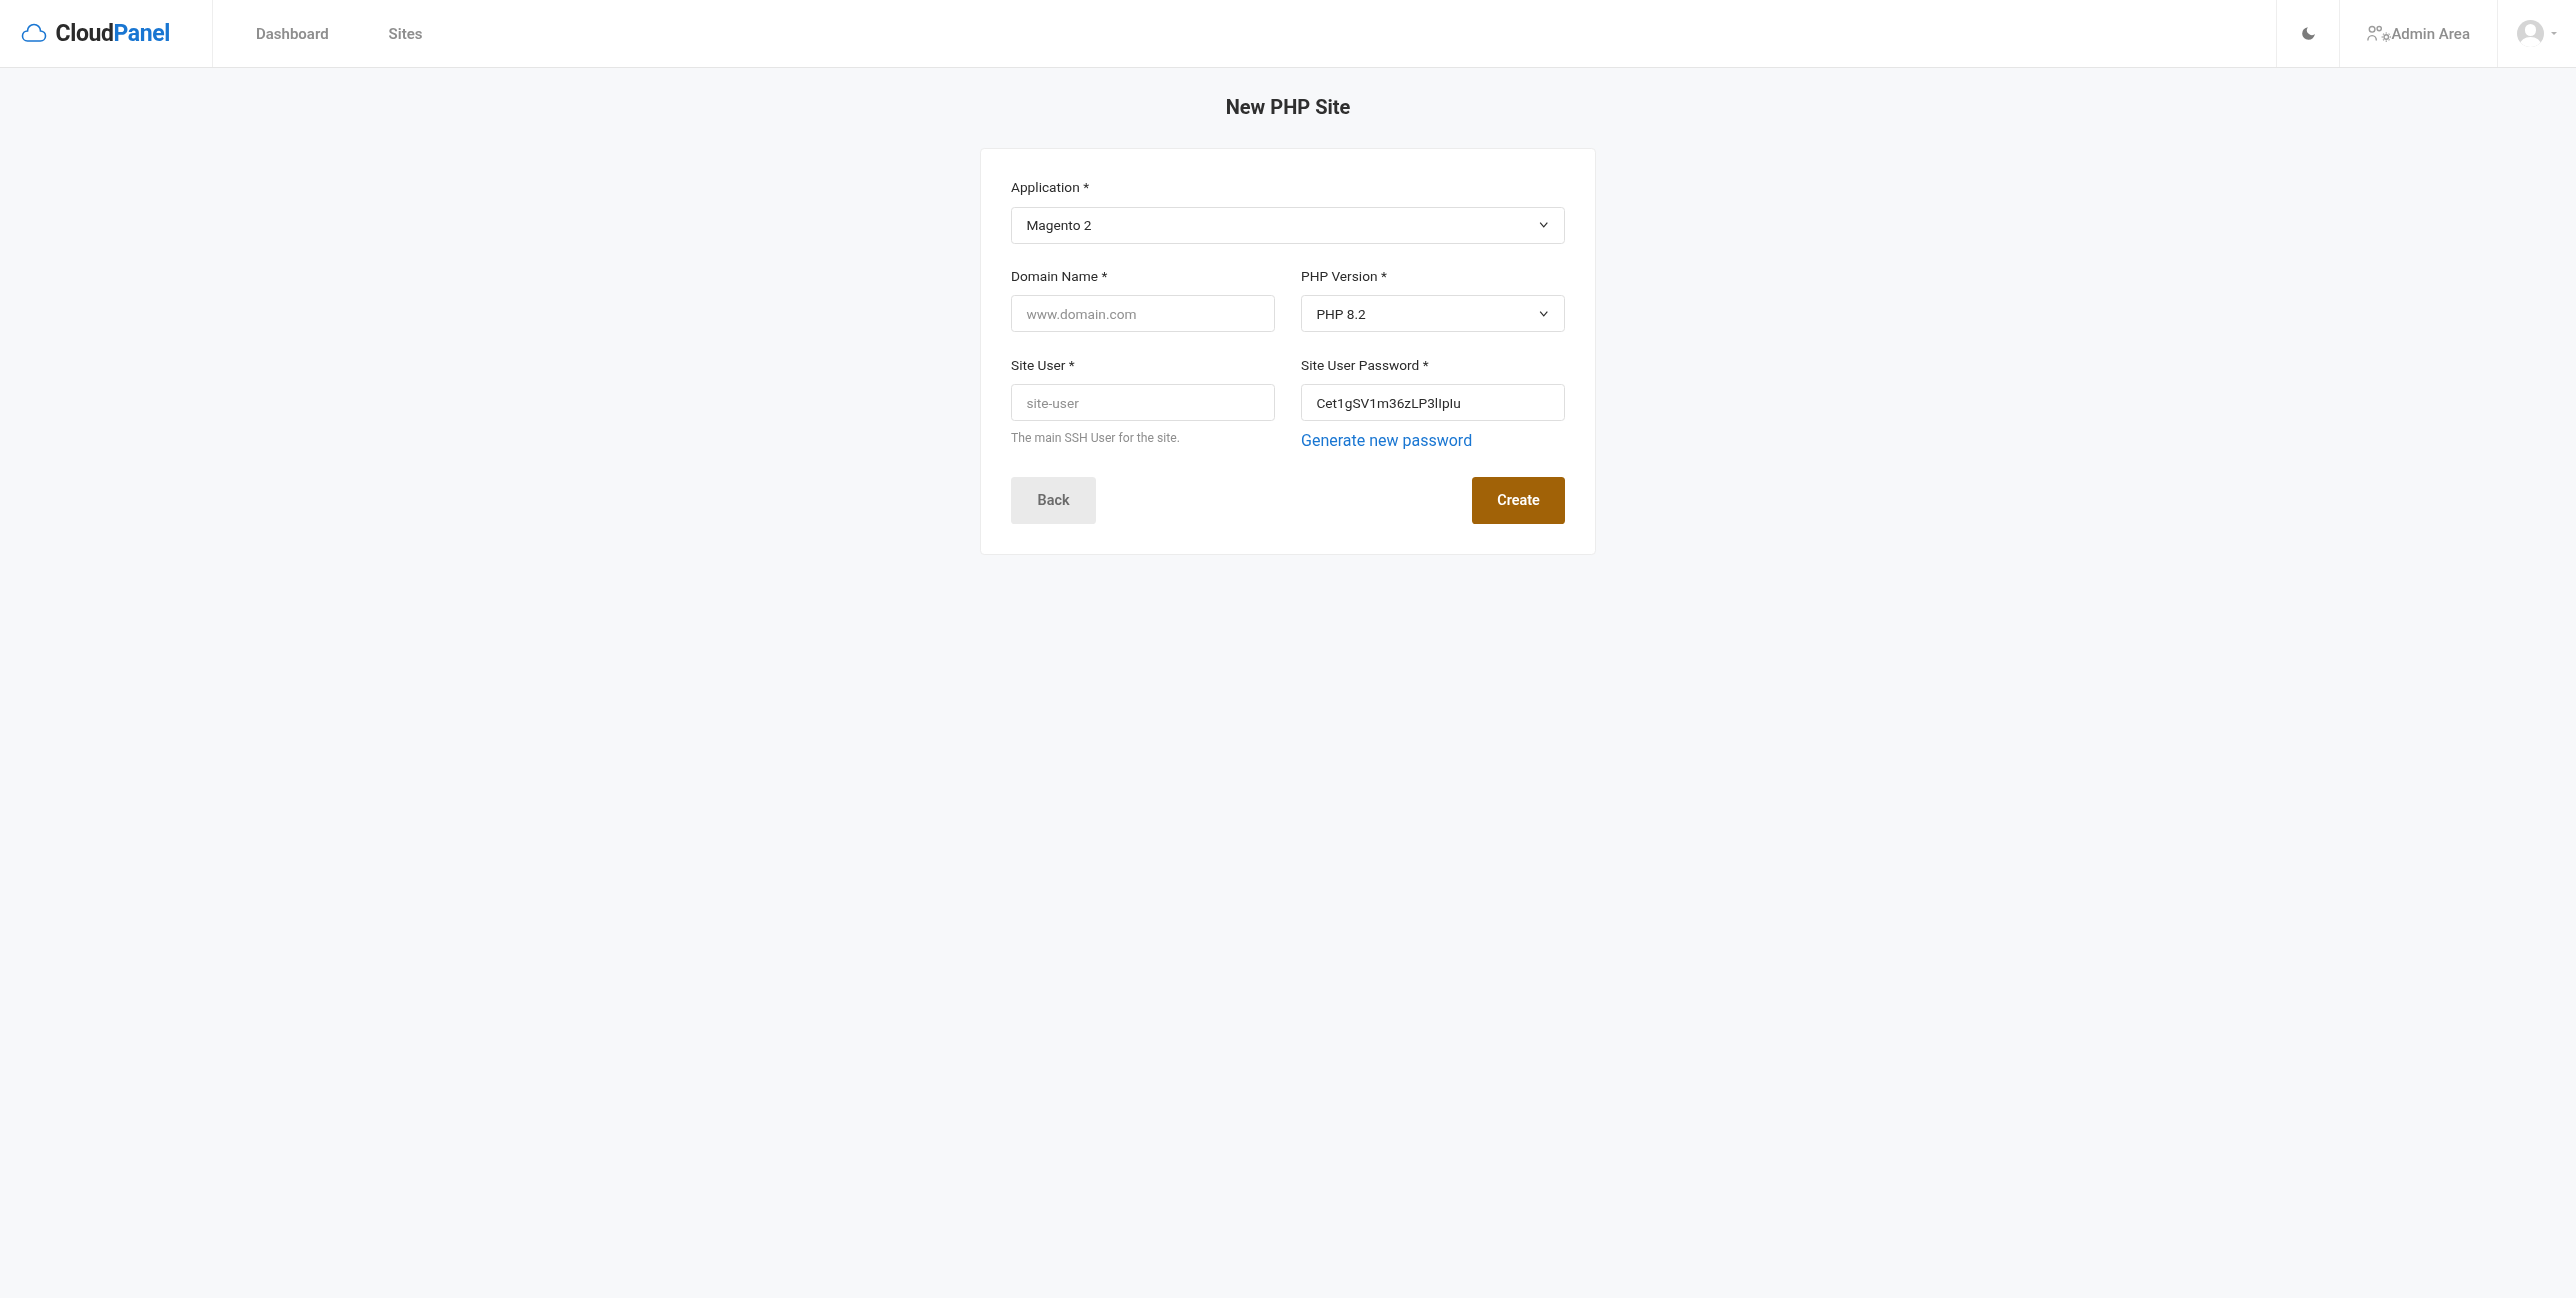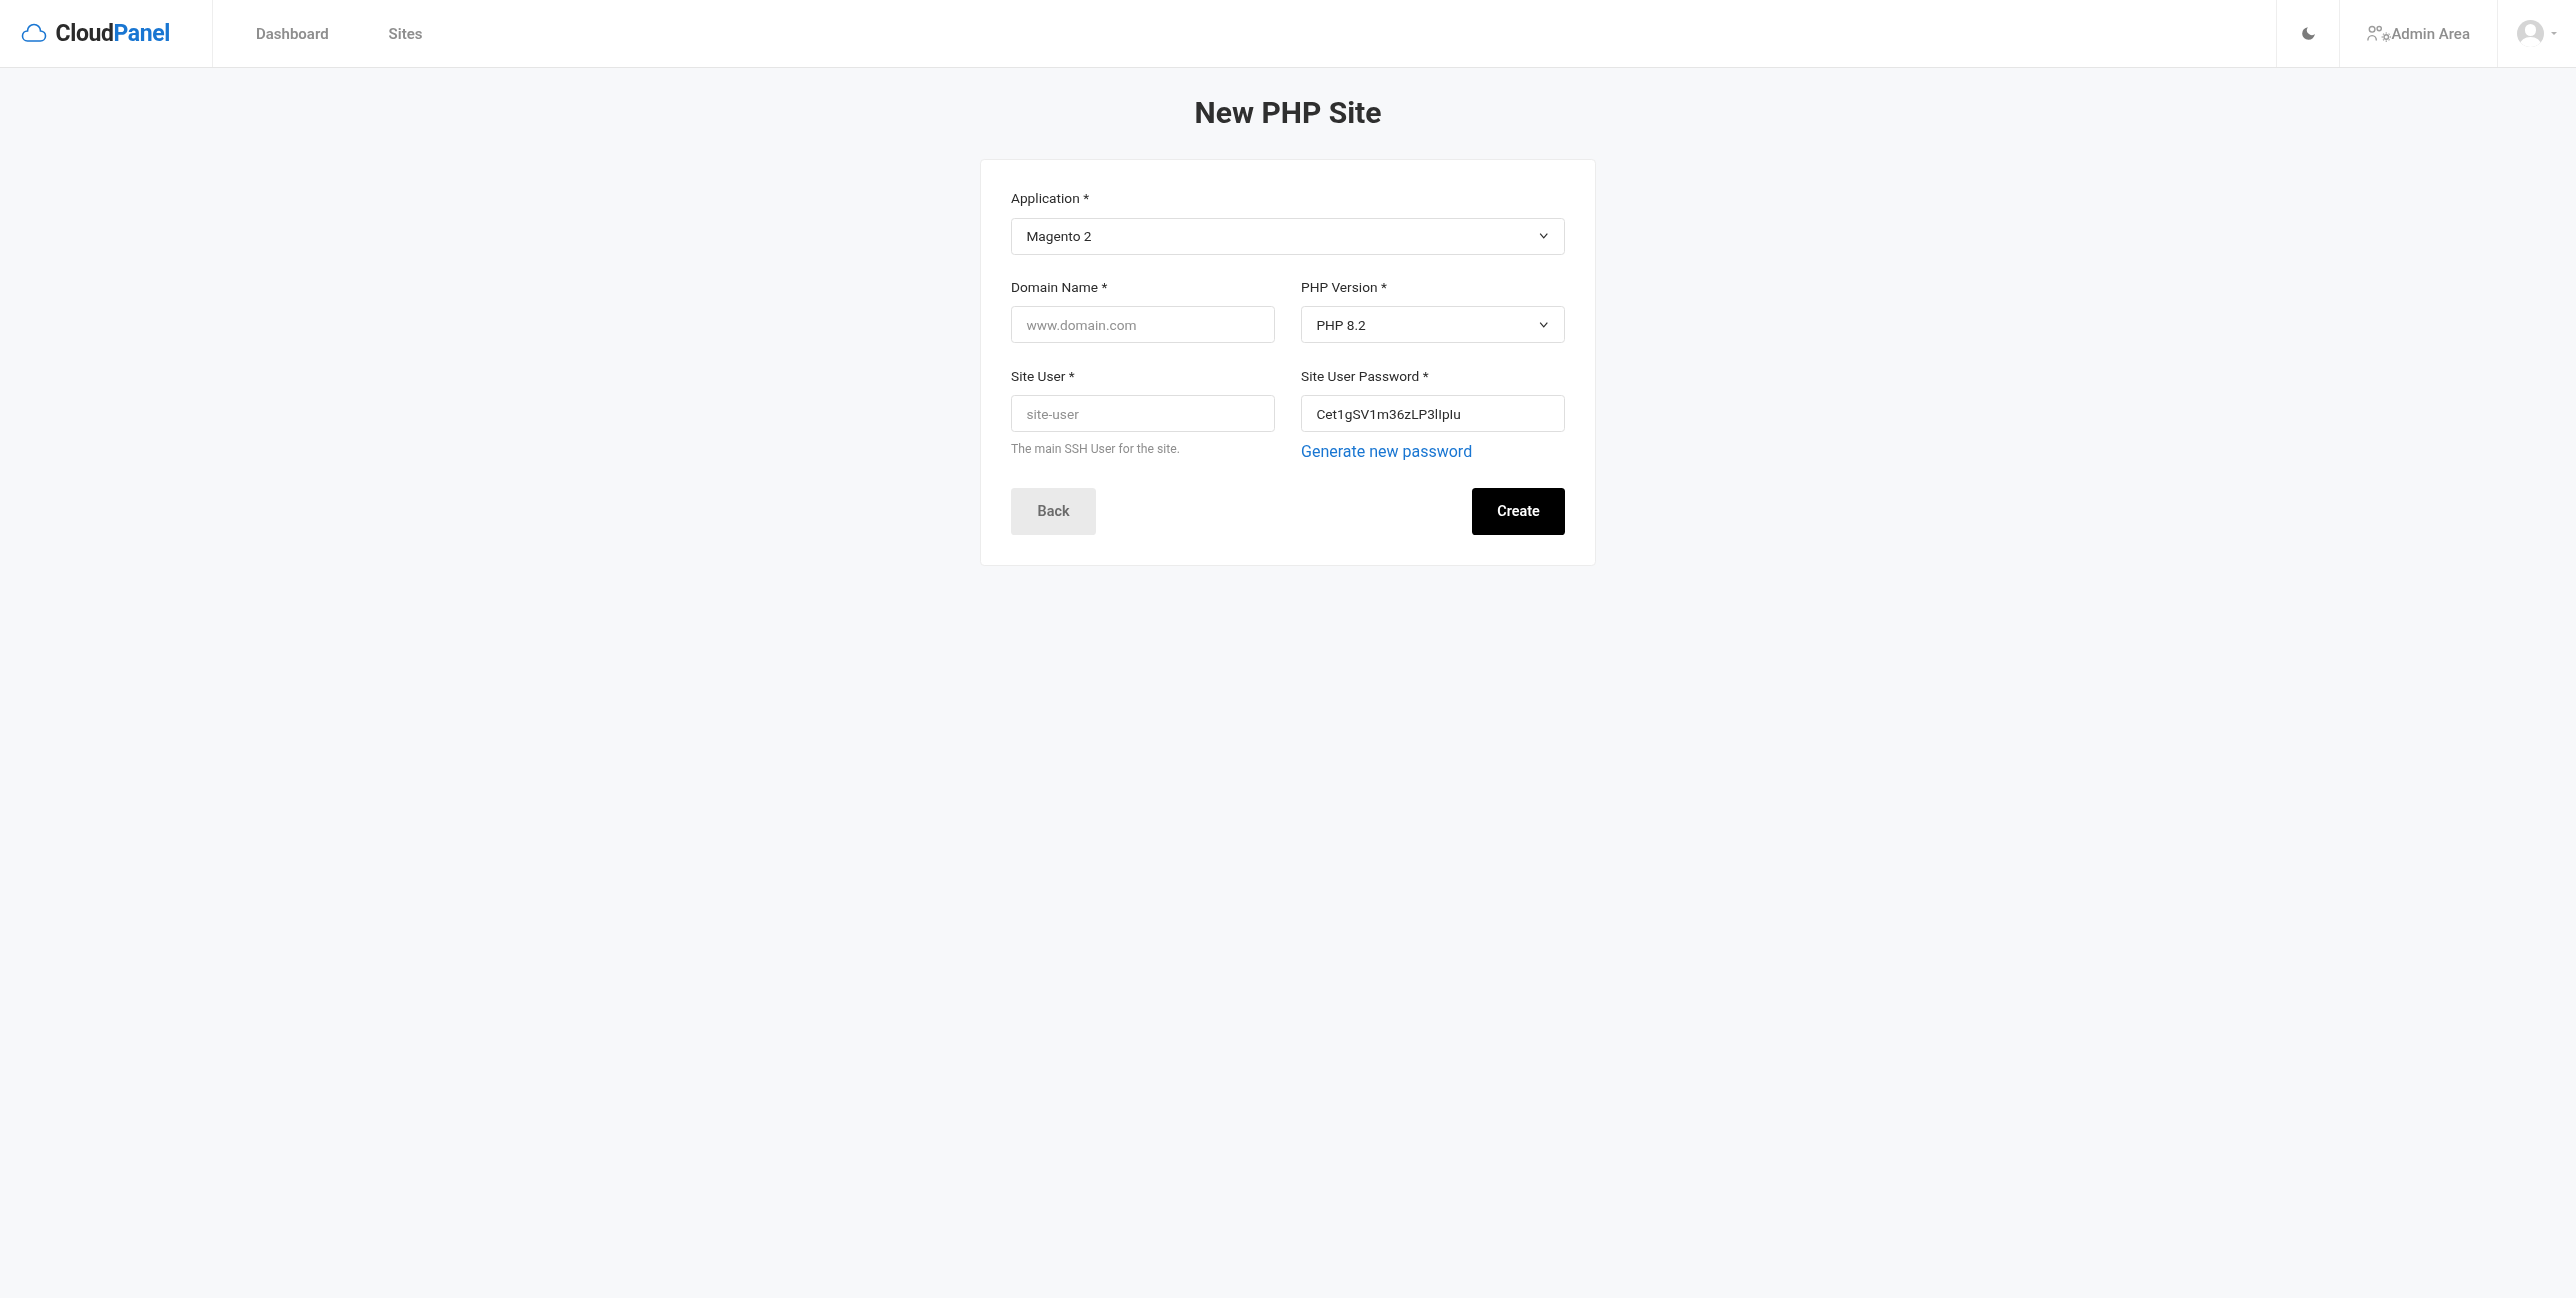--- a/index.html
+++ b/index.html
@@ -105,21 +105,21 @@
       width: 0; height: 0;
       border-left: 3.6px solid transparent;
       border-right: 3.6px solid transparent;
       border-top: 3.6px solid #b0b0b0;
     }
     .moon-icon svg, .admin-icon svg { display: block; }
 
     
     .page-title {
       text-align: center;
-      font-size: 30px;
+      font-size: 20px;
       font-weight: 700;
       color: #2f2f2f;
       margin-top: 27px;
       margin-bottom: 29px;
     }
     .card {
       width: 616px;
       background: #fff;
       border: 0.7px solid #ececec;
       border-radius: 4.3px;
@@ -190,21 +190,21 @@
       font-weight: 600;
       cursor: pointer;
       font-family: inherit;
     }
     .btn-secondary {
       background: #eaeaea;
       color: #6b6b6b;
       min-width: 85px;
     }
     .btn-primary {
-      background: #000000;
+      background: #a16207;
       color: #fff;
       min-width: 93px;
     }
   </style>
 </head>
 <body>
 
 <header class="topbar">
   <div class="logo-wrap">
     <a class="logo">

